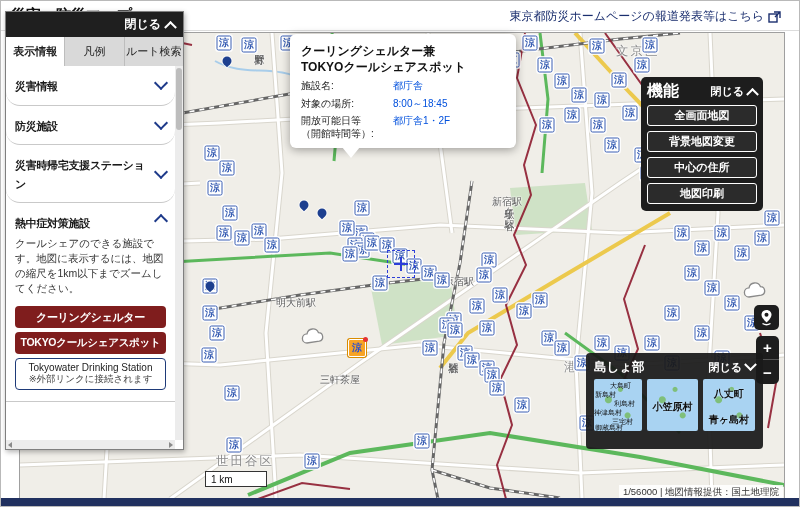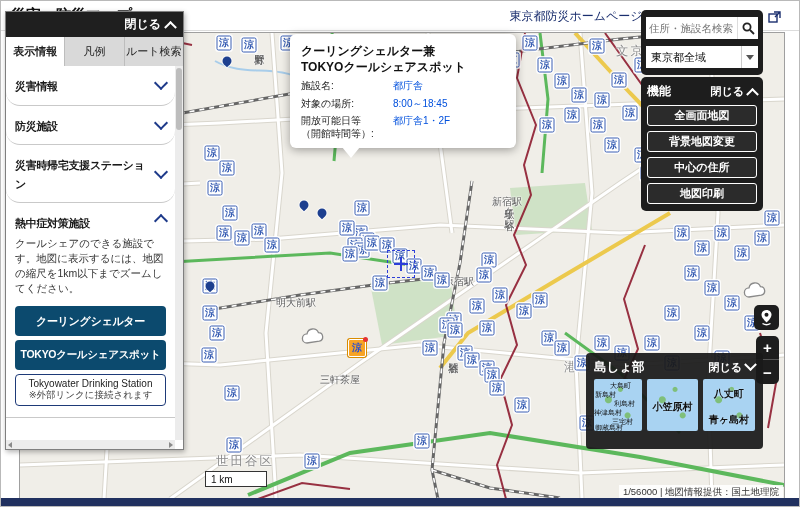--- a/index.html
+++ b/index.html
@@ -57,21 +57,21 @@
   .sec-label{font-size:11px;font-weight:bold;color:#1a1a1a;letter-spacing:-0.3px;white-space:pre-line;line-height:1.5;}
   .chev{position:absolute;right:9px;top:50%;width:8px;height:8px;border-right:2px solid #1e3a8a;border-bottom:2px solid #1e3a8a;}
   .chev.down{transform:translateY(-70%) rotate(45deg);}
   .chev.up{transform:translateY(-30%) rotate(225deg);}
   .chev-w{width:7px;height:7px;border-right:2px solid #fff;border-bottom:2px solid #fff;display:inline-block;}
   .chev-w.up{transform:rotate(225deg) translate(-2px,-2px);}
   .chev-w.down{transform:rotate(45deg) translate(-2px,-2px);}
   .sec-exp{border-bottom:1px solid #c9c9c9;padding-bottom:7px;}
   .sec-exp .sec-row{border-bottom:none;padding-bottom:4px;}
   .sec-desc{font-size:10.5px;color:#333;line-height:1.45;padding:0 10px 6px 9px;}
-  .btn-primary{margin:4px 9px;height:30px;background:#0c4a6e;color:#fff;border-radius:4px;display:flex;
+  .btn-primary{margin:4px 9px;height:22px;background:#7f1d1d;color:#fff;border-radius:4px;display:flex;
                align-items:center;justify-content:center;font-size:11px;font-weight:bold;cursor:pointer;letter-spacing:-0.3px;}
   .btn-outline{margin:4px 9px;background:#fff;border:1.5px solid #1e3a78;border-radius:4px;color:#333;
                text-align:center;padding:3px 2px;cursor:pointer;}
   .btn-outline .l1{font-size:10px;color:#222;display:block;}
   .btn-outline .l2{font-size:9.5px;color:#444;display:block;}
 
   
   .popup{position:absolute;left:289px;top:33px;width:226px;background:#fff;border-radius:6px;z-index:9;
          box-shadow:0 2px 10px rgba(0,0,0,.35);padding:9px 11px 8px 11px;box-sizing:border-box;}
   .popup::after{content:"";position:absolute;left:52px;bottom:-10px;width:0;height:0;
@@ -86,21 +86,21 @@
   .search-row{display:flex;background:#fff;height:22px;align-items:center;}
   .search-input{flex:1;border:none;outline:none;font-size:10.5px;padding:0 3px;min-width:0;font-family:inherit;}
   .search-btn{width:21px;height:22px;background:#fff;border:none;border-left:1px solid #ddd;display:flex;align-items:center;justify-content:center;cursor:pointer;padding:0;}
   .area-row{display:flex;background:#fff;height:22px;margin-top:7px;align-items:center;cursor:pointer;}
   .area-val{flex:1;font-size:11px;color:#111;padding-left:5px;}
   .area-arrow{width:16px;height:22px;border-left:1px solid #ccc;display:flex;align-items:center;justify-content:center;}
   .tri-down{width:0;height:0;border-left:4px solid transparent;border-right:4px solid transparent;border-top:5px solid #555;}
 
   .funcpanel{position:absolute;left:640px;top:76px;width:122px;background:#1d1d1d;border-radius:5px;padding:5px 6px 7px 6px;z-index:10;box-sizing:border-box;}
   .func-head{display:flex;align-items:center;justify-content:space-between;color:#fff;height:18px;}
-  .func-title{font-size:12px;font-weight:bold;}
+  .func-title{font-size:16px;font-weight:bold;}
   .func-close{font-size:11px;font-weight:bold;display:flex;align-items:center;gap:4px;cursor:pointer;}
   .func-btn{width:100%;height:21px;margin-top:5px;background:#2b2b2b;border:1px solid #fff;border-radius:3px;
             color:#fff;font-size:11px;font-weight:bold;cursor:pointer;font-family:inherit;display:block;}
 
   
   .geo-btn{position:absolute;left:734px;top:272px;width:25px;height:25px;background:#1d1d1d;border-radius:5px;z-index:8;
            display:flex;align-items:center;justify-content:center;cursor:pointer;}
   .zoomctl{position:absolute;left:736px;top:303px;width:23px;height:48px;background:#1d1d1d;border-radius:5px;z-index:8;}
   .zbtn{width:100%;height:24px;color:#fff;font-size:15px;font-weight:bold;display:flex;align-items:center;justify-content:center;cursor:pointer;box-sizing:border-box;}
   .zbtn.plus{border-bottom:1px solid #555;}
@@ -406,37 +406,20 @@
           <span class="popup-val">8:00～18:45</span>
         </div>
         <div class="popup-row">
           <span class="popup-lbl">開放可能日等
 （開館時間等）:</span>
           <span class="popup-val">都庁舎1・2F</span>
         </div>
       </div>
   </div>
 
-  <div class="searchpanel">
-    <div class="search-row">
-      <input class="search-input" type="text" placeholder="住所・施設名検索" style="">
-      <button class="search-btn">
-        <svg width="13" height="13" viewBox="0 0 13 13">
-          <circle cx="5" cy="5" r="3.6" fill="none" stroke="#222" stroke-width="1.8"></circle>
-          <line x1="8" y1="8" x2="12" y2="12" stroke="#222" stroke-width="1.8"></line>
-        </svg>
-      </button>
-    </div>
-    <div class="area-row">
-      <span class="area-val">東京都全域</span>
-      <span class="area-arrow">
-          <span class="tri-down"></span>
-        </span>
-    </div>
-  </div>
 
   <div class="funcpanel">
     <div class="func-head">
       <span class="func-title">機能</span>
       <span class="func-close">
         <span>閉じる</span>
         <span class="chev-w up"></span>
       </span>
     </div>
     <div id="func-buttons">

